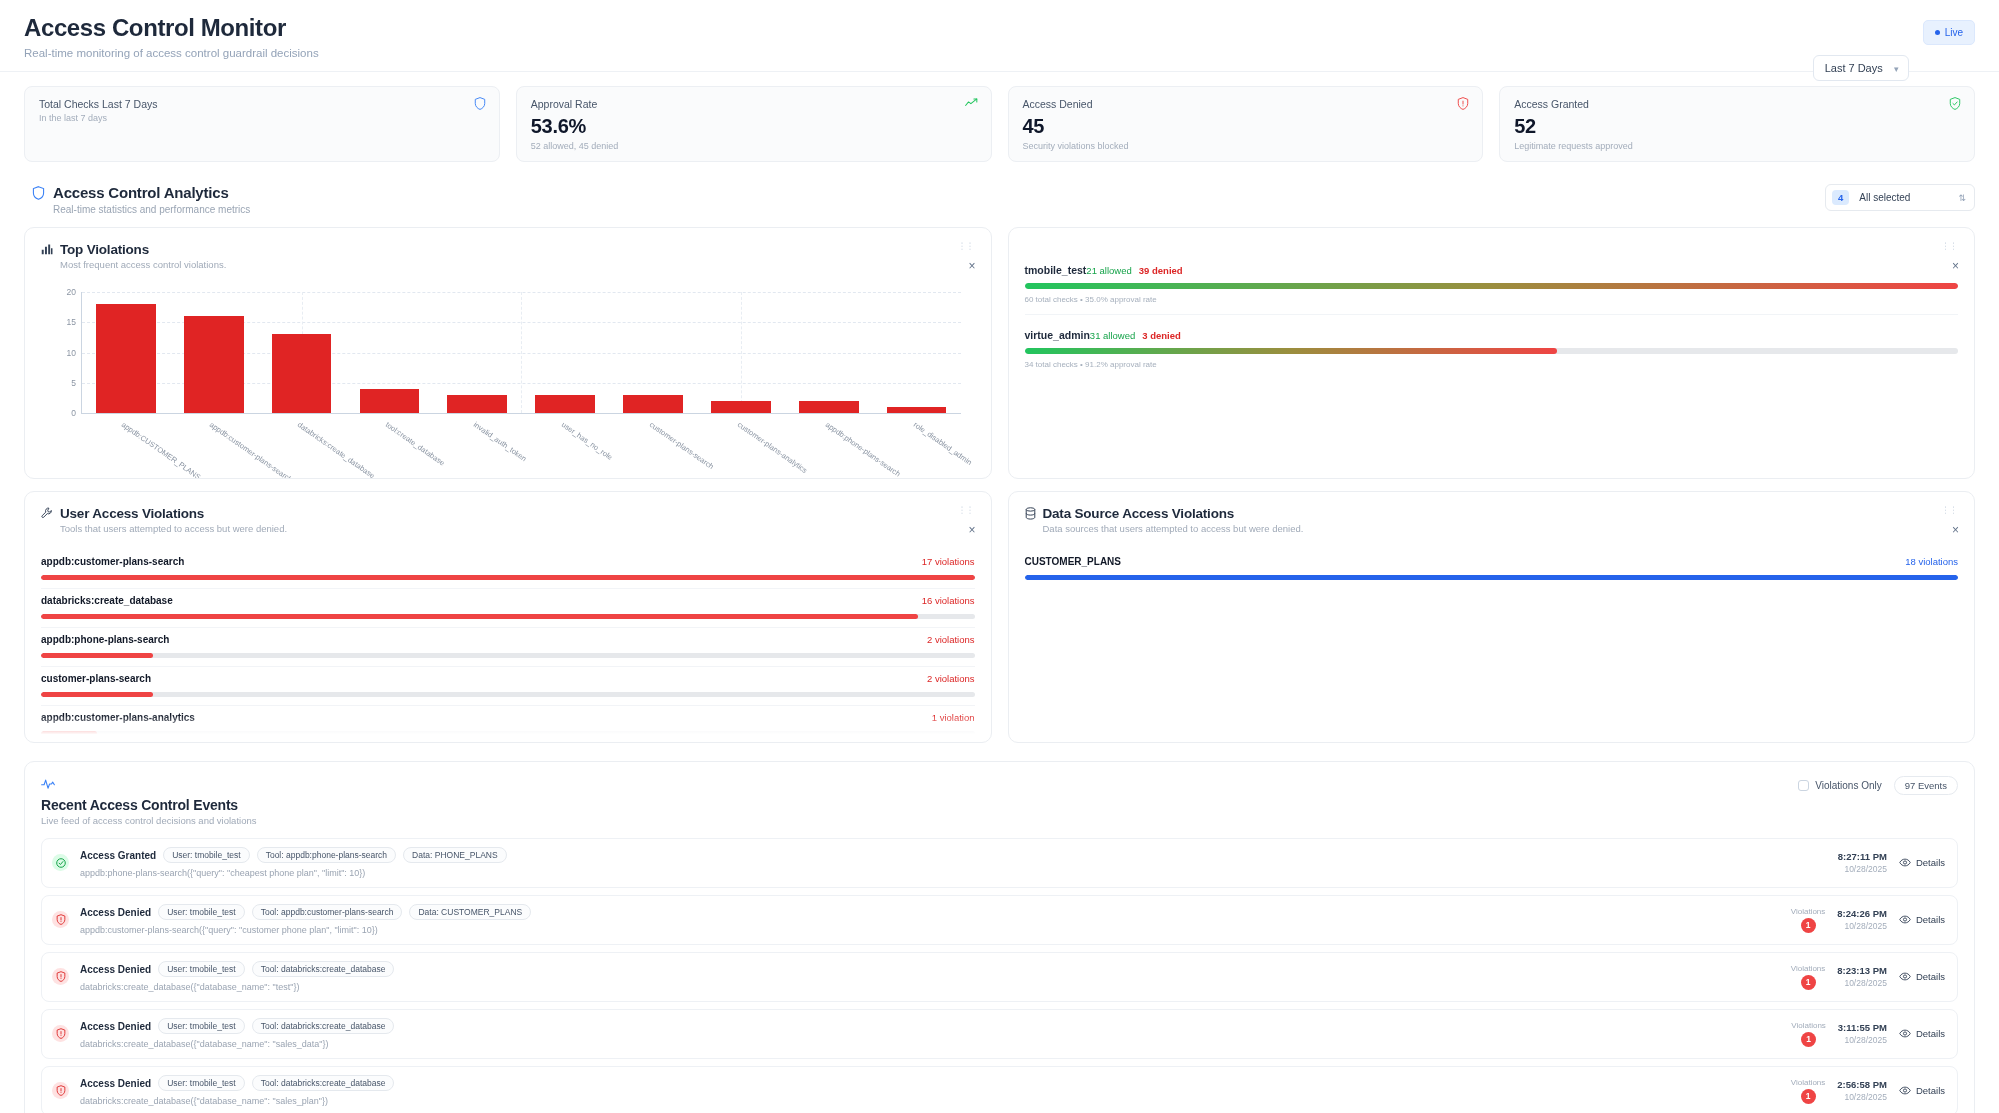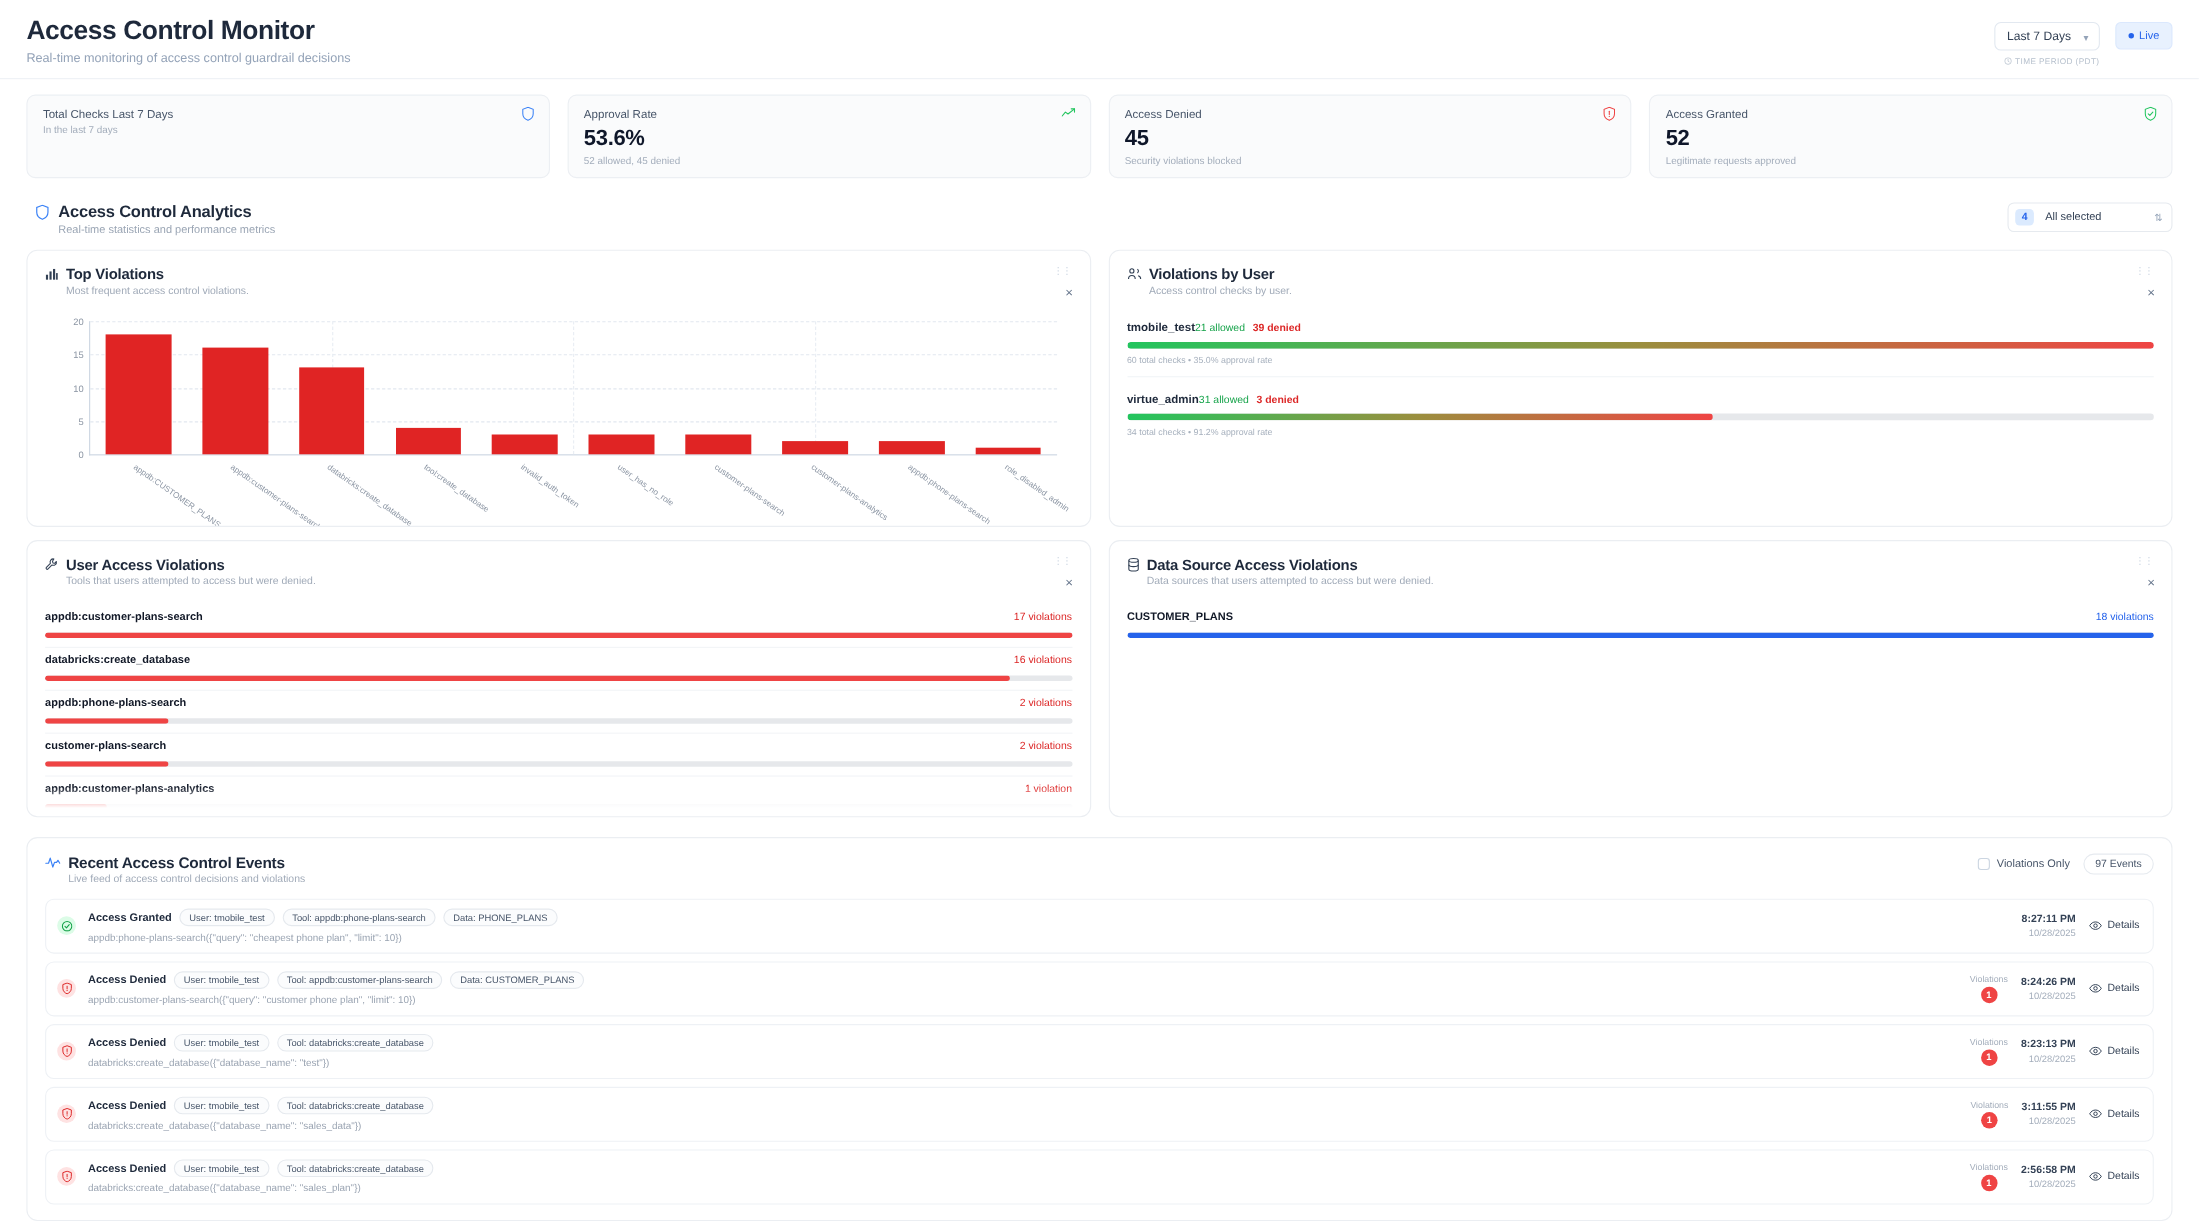--- a/index.html
+++ b/index.html
@@ -43,20 +43,21 @@
   .range-select {
     display: flex; align-items: flex-end; 
     border: 1px solid #e2e8f0;
     border-radius: 6px;
     background: #fff;
     padding: 6px 9px 6px 11px;
     font-size: 11px;
     color: #334155;
     min-width: 96px;
     justify-content: space-between;
+    margin-top: 35px;
   }
   .range-select .chev { color: #94a3b8; font-size: 9px; }
   .range-meta {
     margin-top: 5px;
     font-size: 7.5px;
     letter-spacing: 0.35px;
     color: #b6c0cd;
     display: flex; align-items: center; gap: 3px;
   }
   .live-pill {
@@ -194,21 +195,21 @@
   }
 
   
   .events {
     margin: 18px 24px 10px 24px;
     border: 1px solid #ebeef2;
     border-radius: 10px;
     padding: 14px 16px 14px 16px;
   }
   .ev-head { display: flex; justify-content: space-between; align-items: flex-start; }
-  .ev-title-wrap { display: flex; align-items: flex-start; gap: 7px; }
+  .ev-title-wrap { display: flex; align-items: flex-start; gap: 7px; flex-direction: column; }
   .ev-title { font-size: 14px; font-weight: 700; color: #1e293b; letter-spacing: -0.2px;}
   .ev-sub { font-size: 9.5px; color: #a0aab8; margin-top: 2px; }
   .ev-controls { display: flex; align-items: center; gap: 12px; }
   .chk-wrap { display: flex; align-items: center; gap: 6px; font-size: 10px; color: #475569; }
   .chk { width: 11px; height: 11px; border: 1px solid #cbd5e1; border-radius: 3px; background: #fff; }
   .ev-count {
     border: 1px solid #e6eaef; border-radius: 11px;
     font-size: 9.5px; color: #475569; padding: 3px 10px; background: #fff;
   }
   .ev-list { margin-top: 12px; display: flex; flex-direction: column; gap: 7px; }
@@ -441,33 +442,20 @@
             </div>
           </div>
       </div>
     </div>
 
     <div class="panel" style="height:252px; overflow:hidden">
       <div class="panel-grip">
           <span>⋮⋮</span>
         </div>
       <div class="panel-x">×</div>
-      <div class="panel-hd">
-        <span style="margin-top:1px">
-          <svg width="13" height="12" viewBox="0 0 18 16">
-              <circle cx="5.5" cy="4.2" r="2.6" fill="none" stroke="#334155" stroke-width="1.4"></circle>
-              <path d="M1.3 14.4c0-2.6 1.9-4.3 4.2-4.3s4.2 1.7 4.2 4.3" fill="none" stroke="#334155" stroke-width="1.4"></path>
-              <path d="M12.4 2.2a2.6 2.6 0 010 4.6M13.4 10.4c1.9.4 3.2 1.9 3.2 4" fill="none" stroke="#334155" stroke-width="1.4"></path>
-            </svg>
-        </span>
-        <div>
-          <div class="panel-title">Violations by User</div>
-          <div class="panel-sub">Access control checks by user.</div>
-        </div>
-      </div>
       <div class="ubody" id="userbars">
           <div class="urow">
             <div class="urow-top">
               <span class="uname">tmobile_test</span>
               <span class="ustats"><span class="allowed">21 allowed</span><span class="denied">39 denied</span></span>
             </div>
             <div class="utrack">
               <div class="ufill" style="width: 100%;"></div>
             </div>
             <div class="umeta">60 total checks • 35.0% approval rate</div>

